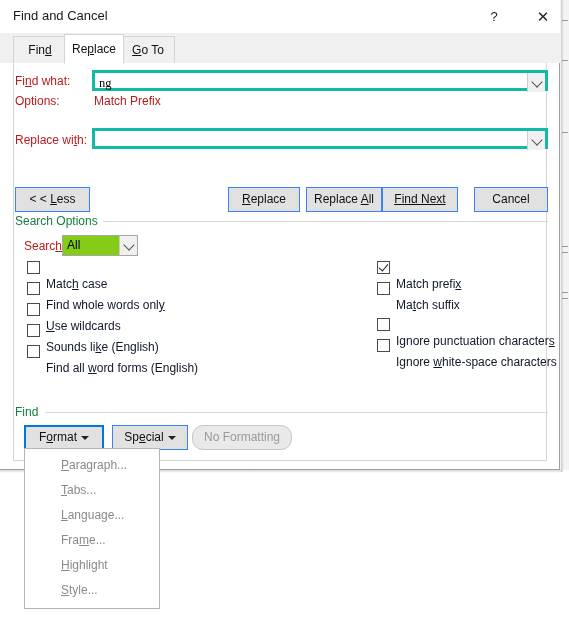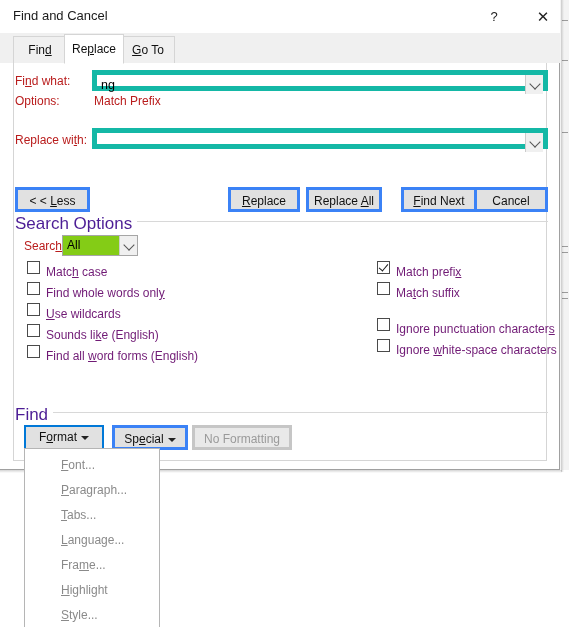--- a/index.html
+++ b/index.html
@@ -140,22 +140,23 @@
     color: #b91c1c;
     white-space: nowrap;
   }
   .u { text-decoration: underline; }
 
   
   .combo {
     position: absolute;
     height: 21px;
     background: #ffffff;
-    border: 5px solid #14b8a6;
-    box-sizing: border-box;
+    border: 3px solid #14b8a6;
+    box-sizing: border-box;
+    font-family: Liberation Serif, serif;
   }
   .combo-input {
     position: absolute;
     left: 4px; top: 2px;
     right: 22px;
     height: 16px;
     line-height: 16px;
     font-size: 12.5px;
     color: #000;
     overflow: hidden;
@@ -177,21 +178,21 @@
     border-right: 1.4px solid #555;
     border-bottom: 1.4px solid #555;
     transform: rotate(45deg);
   }
 
   
   .btn {
     position: absolute;
     height: 25px;
     background: #e1e1e1;
-    border: 3px solid #3b82f6;
+    border: 1px solid #3b82f6;
     box-sizing: border-box;
     text-align: center;
     line-height: 23px;
     font-size: 12px;
     color: #111111;
     cursor: default;
     white-space: nowrap;
   }
   .btn.disabled { color: #9a9a9a; background: #e9e9e9; border-color: #c6c6c6; }
   .btn.focus {
@@ -200,22 +201,22 @@
   }
 
   
   .group-line {
     position: absolute;
     height: 1px;
     background: #d8d8d8;
   }
   .group-label {
     position: absolute;
-    font-size: 17px;
-    color: #4c1d95;
+    font-size: 12px;
+    color: #15803d;
     background: #ffffff;
     padding-right: 5px;
     white-space: nowrap;
   }
 
   
   #search-select {
     position: absolute;
     left: 62px; top: 235px;
     width: 76px; height: 21px;
@@ -249,23 +250,23 @@
     content: "";
     position: absolute;
     left: 3px; top: 0px;
     width: 4px; height: 8px;
     border-right: 1.6px solid #1a1a1a;
     border-bottom: 1.6px solid #1a1a1a;
     transform: rotate(40deg);
   }
   .cb-lbl {
     position: absolute;
-    left: 19px; top: 4px;
-    font-size: 12px;
-    color: #701a75;
+    left: 19px; top: 16px;
+    font-size: 12px;
+    color: #0f172a;
     line-height: 16px;
   }
 
   
   .btn-caret {
     display: inline-block;
     width: 0; height: 0;
     margin-left: 4px;
     vertical-align: middle;
     border-left: 4px solid transparent;
@@ -357,21 +358,21 @@
 
   <div class="btn" style="left:15px;  top:187px; width:75px;">
     <span>&lt; &lt; <span class="u">L</span>ess</span>
   </div>
   <div class="btn" style="left:228px; top:187px; width:72px;">
     <span><span class="u">R</span>eplace</span>
   </div>
   <div class="btn" style="left:306px; top:187px; width:76px;">
     <span>Replace <span class="u">A</span>ll</span>
   </div>
-  <div class="btn" style="left:401px; top:187px; width:76px;">
+  <div class="btn" style="left:382px; top:187px; width:76px;text-decoration:underline;">
     <span><span class="u">F</span>ind Next</span>
   </div>
   <div class="btn" style="left:474px; top:187px; width:74px;">Cancel</div>
 
   <div class="group-line" style="left:98px; top:221px; width:450px;"></div>
   <div class="group-label" style="left:15px; top:214px;">Search Options</div>
 
   <div class="lbl" style="left:24px; top:239px;">Searc<span class="u">h</span>:</div>
   <div id="search-select">
     <div class="val">All</div>
@@ -420,25 +421,24 @@
 
   <div class="group-line" style="left:45px; top:412px; width:503px;"></div>
   <div class="group-label" style="left:15px; top:405px;">Find</div>
 
   <div class="btn focus" style="left:24px; top:425px; width:80px;">
     <span>F<span class="u">o</span>rmat</span><span class="btn-caret"></span>
   </div>
   <div class="btn" style="left:112px; top:425px; width:76px;">
     <span>Sp<span class="u">e</span>cial</span><span class="btn-caret"></span>
   </div>
-  <div class="btn disabled" style="left:192px; top:425px; width:100px;">No Formatting</div>
+  <div class="btn disabled" style="left:192px; top:425px; width:100px;border-radius:11px;">No Formatting</div>
 
 </div>
 
 <div id="format-menu">
-  <div class="menu-item"><span class="mu">F</span>ont...</div>
   <div class="menu-item"><span class="mu">P</span>aragraph...</div>
   <div class="menu-item"><span class="mu">T</span>abs...</div>
   <div class="menu-item"><span class="mu">L</span>anguage...</div>
   <div class="menu-item">Fra<span class="mu">m</span>e...</div>
   <div class="menu-item"><span class="mu">H</span>ighlight</div>
   <div class="menu-item"><span class="mu">S</span>tyle...</div>
 </div>
 
 </body></html>

